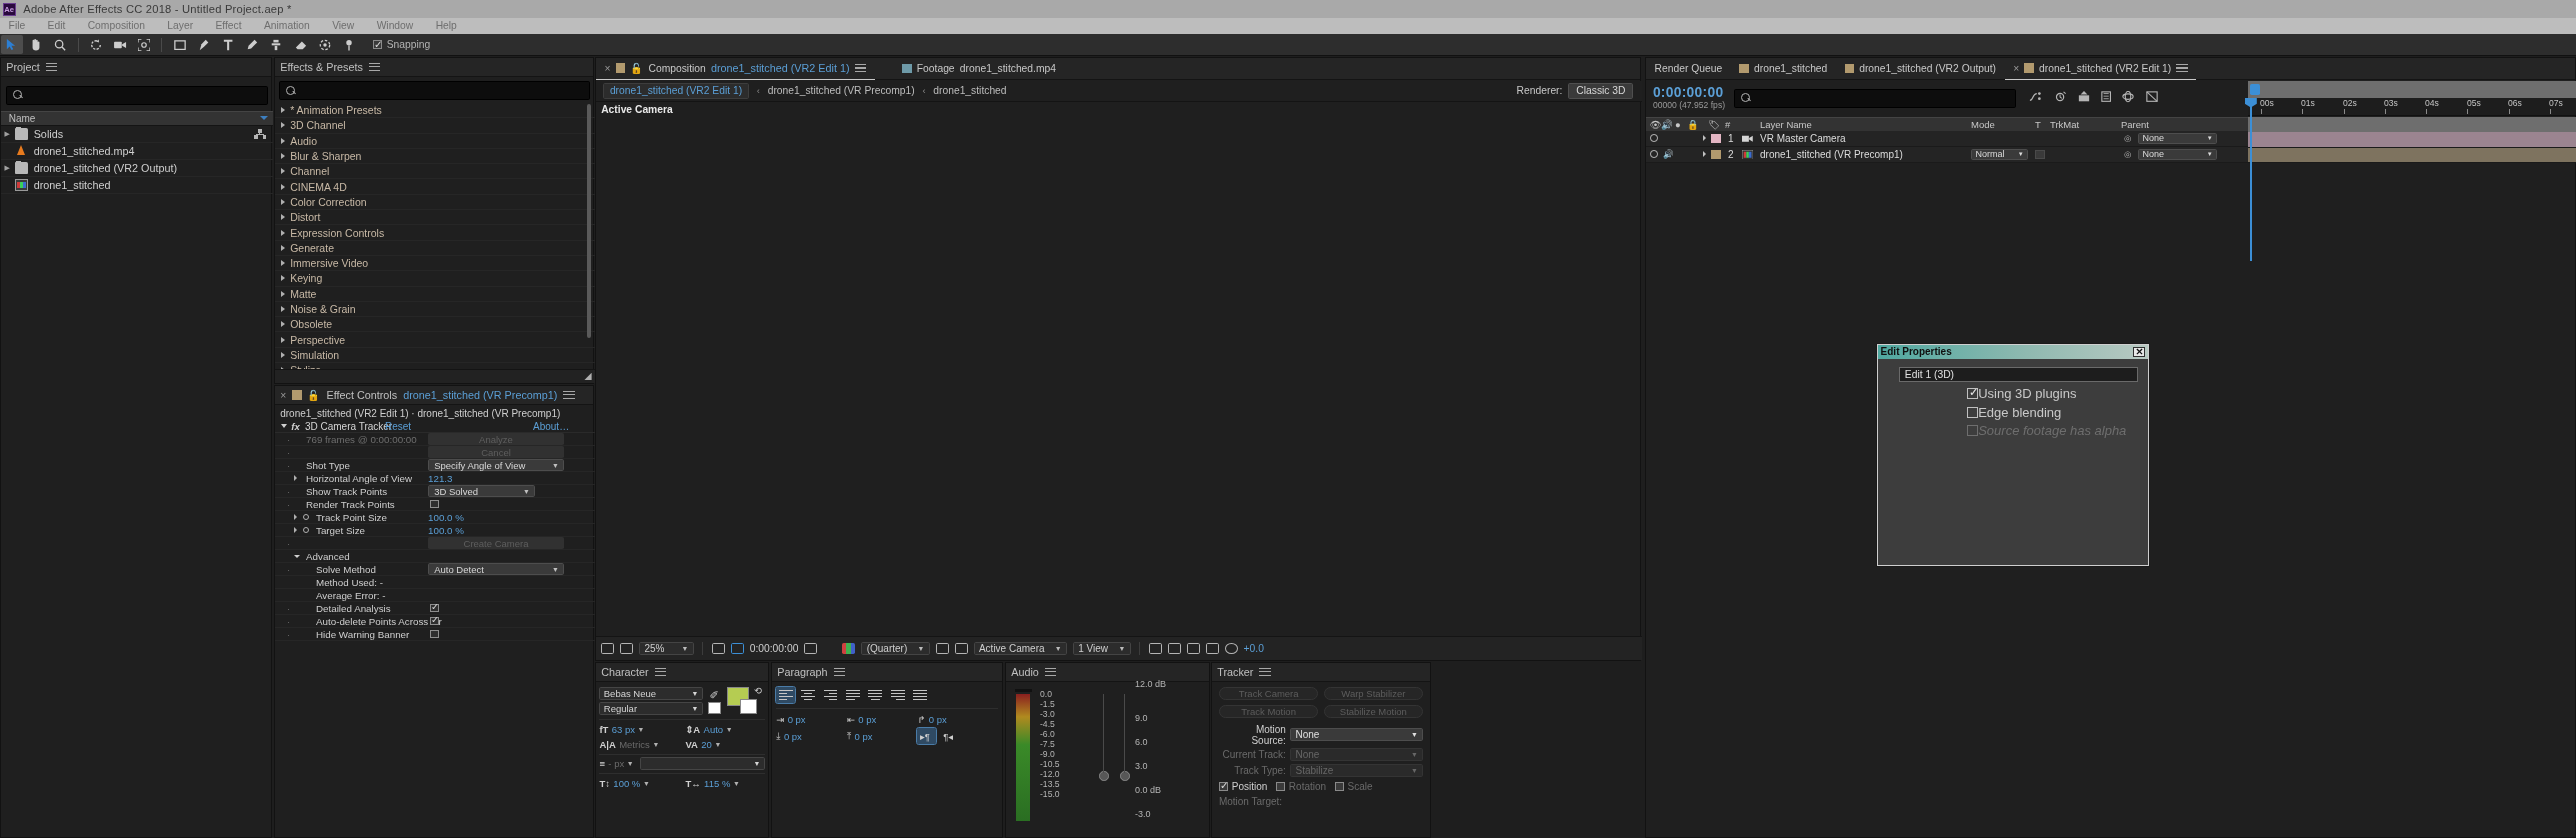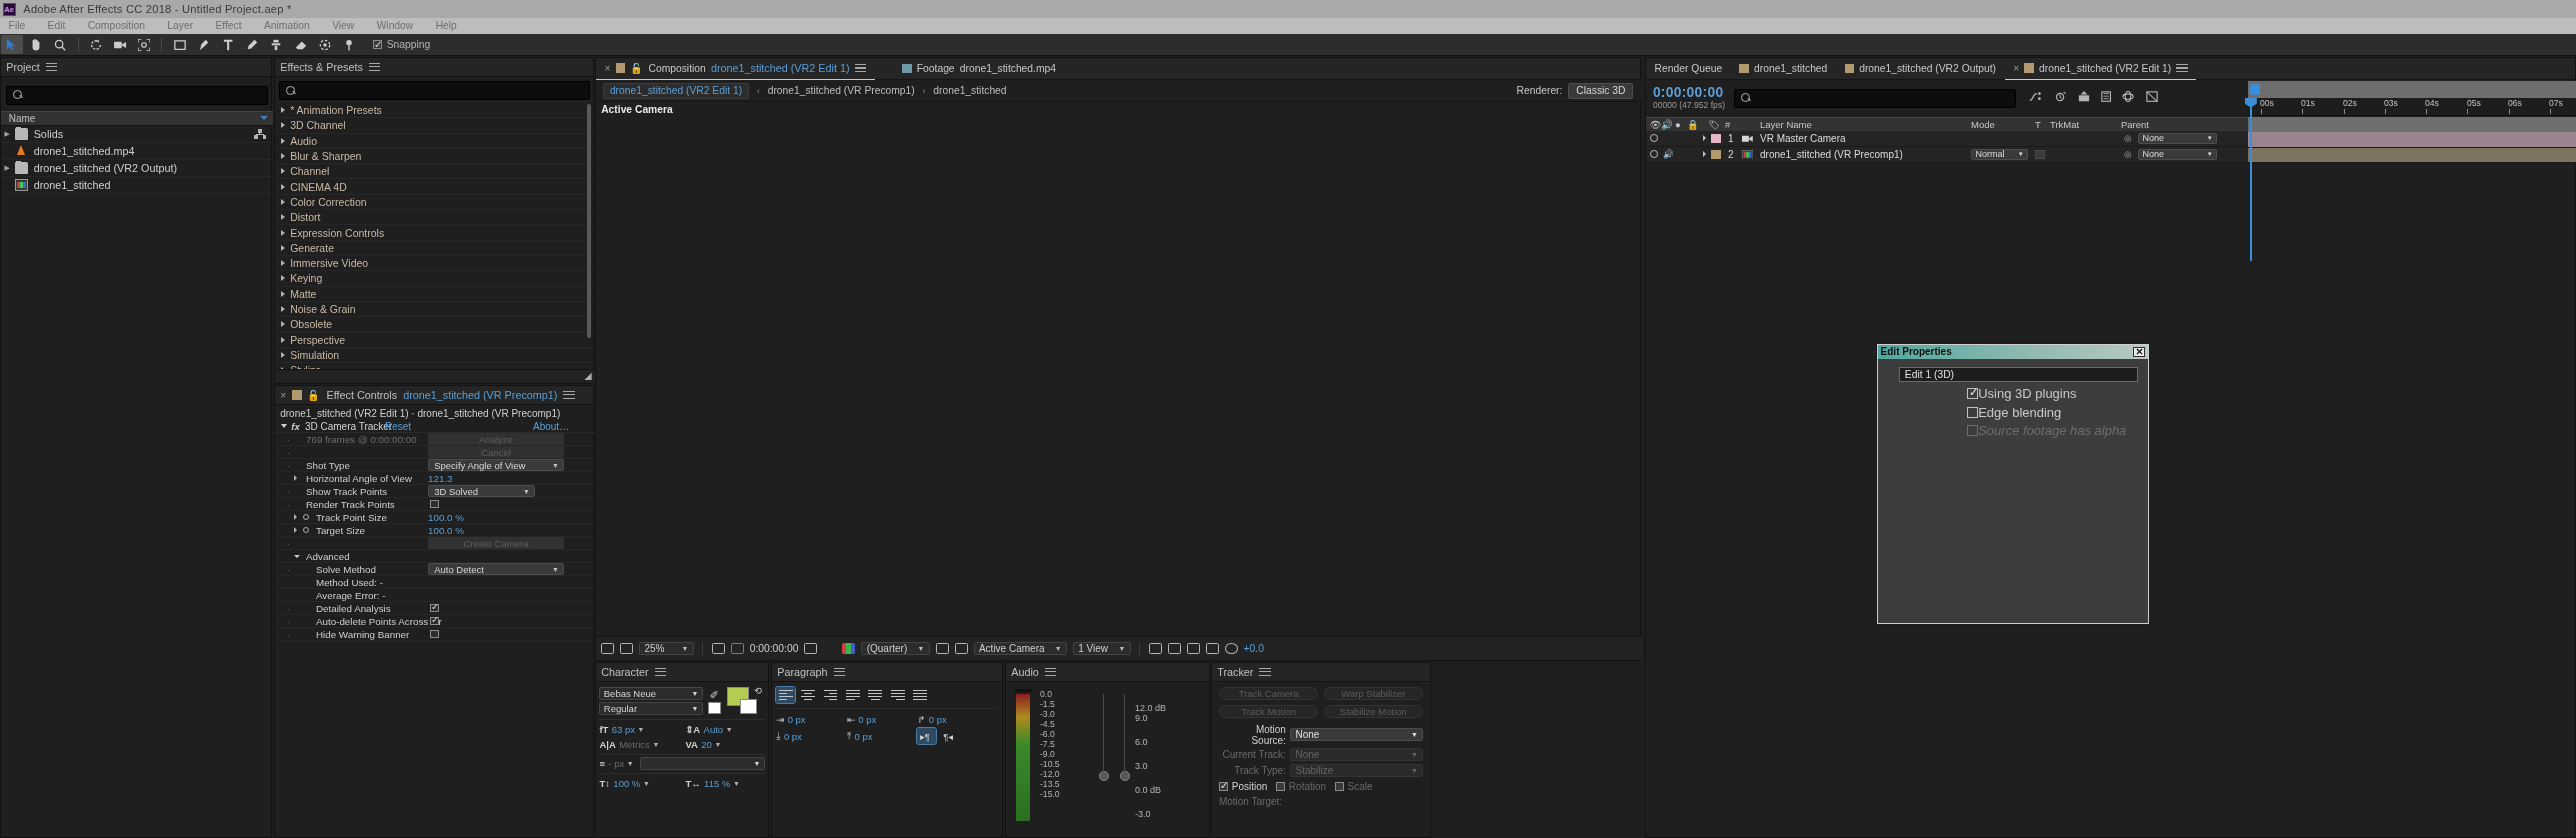--- a/index.html
+++ b/index.html
@@ -266,21 +266,21 @@
   #tltick .lb{ position:absolute; top:0px; font-size:8.6px; color:#c5c5c5;}
   #tlgrid{ position:absolute; left:602px; top:59px; width:329px; height:15.5px; background:#6e6e6e;}
   #tlbars{ position:absolute; left:602px; top:74px; width:329px;}
   .bar{ height:15.5px; border-bottom:0.9px solid #1a1a1a;}
   .bar.b1{ background:#9b8490;} .bar.b2{ background:#7e735f;}
   #cti{ position:absolute; left:604px; top:40px; width:1.7px; height:163px; background:#3c8fd6;}
   #cti .head{ position:absolute; left:-5.2px; top:0; width:12px;height:9.5px;background:#3c8fd6;
       clip-path:polygon(0 0,100% 0,100% 60%,50% 100%,0 60%);}
 
   
-  #dlg{ left:1877px; top:344px; width:272px; height:280px; background:#3d3d3d; border:1.7px solid #cfcfcf;
+  #dlg{ left:1877px; top:344px; width:272px; height:222px; background:#3d3d3d; border:1.7px solid #cfcfcf;
         box-shadow:0 0 0 0.9px #1a1a1a; }
   #dlg-head{ height:13.8px; background:linear-gradient(90deg,#4fa8a0,#8fb9b0 55%,#b8c9c2);
              display:flex; align-items:center; padding:0 2.6px;}
   #dlg-title{ font-size:10px; color:#101010; font-weight:bold;}
   #dlg-close{ margin-left:auto; width:12px;height:10.3px;background:#e8e8e8;border:0.9px solid #303030;
        color:#101010; font-size:9.5px; font-weight:bold; display:flex;align-items:center;justify-content:center;}
   #dlg-name{ position:absolute; left:20.6px; top:22.4px; width:239px; height:14.6px; background:#1d1d1d;
        border:0.9px solid #6a6a6a; color:#e0e0e0; font-size:10.3px; display:flex; align-items:center; padding-left:5.2px;}
   .dchk{ display:flex; align-items:center; margin:3.4px 0 3.4px 89px; font-size:13px; color:#c9c9c9;text-align:center;}
   .dchk .bx{ width:11.2px;height:11.2px;border:1.3px solid #c0c0c0;background:#3d3d3d; position:relative;}
@@ -917,21 +917,21 @@
     <div>-3.0</div>
     <div>-4.5</div>
     <div>-6.0</div>
     <div>-7.5</div>
     <div>-9.0</div>
     <div>-10.5</div>
     <div>-12.0</div>
     <div>-13.5</div>
     <div>-15.0</div>
   </div>
-  <span class="audlbl" style="left:129px;top:40px;">12.0 dB</span>
+  <span class="audlbl" style="left:129px;top:16px;">12.0 dB</span>
   <span class="audlbl" style="left:129px;top:50px;">9.0</span>
   <span class="audlbl" style="left:129px;top:74px;">6.0</span>
   <span class="audlbl" style="left:129px;top:98px;">3.0</span>
   <span class="audlbl" style="left:129px;top:122px;">0.0 dB</span>
   <span class="audlbl" style="left:129px;top:146px;">-3.0</span>
   <span class="knob abs" style="left:93px;top:108px;"></span>
   <span class="knob abs" style="left:114px;top:108px;"></span>
   <span class="abs" style="left:97px;top:31px;width:0.9px;height:79px;background:#4a4a4a;"></span>
   <span class="abs" style="left:118px;top:31px;width:0.9px;height:79px;background:#4a4a4a;"></span>
 </div>

